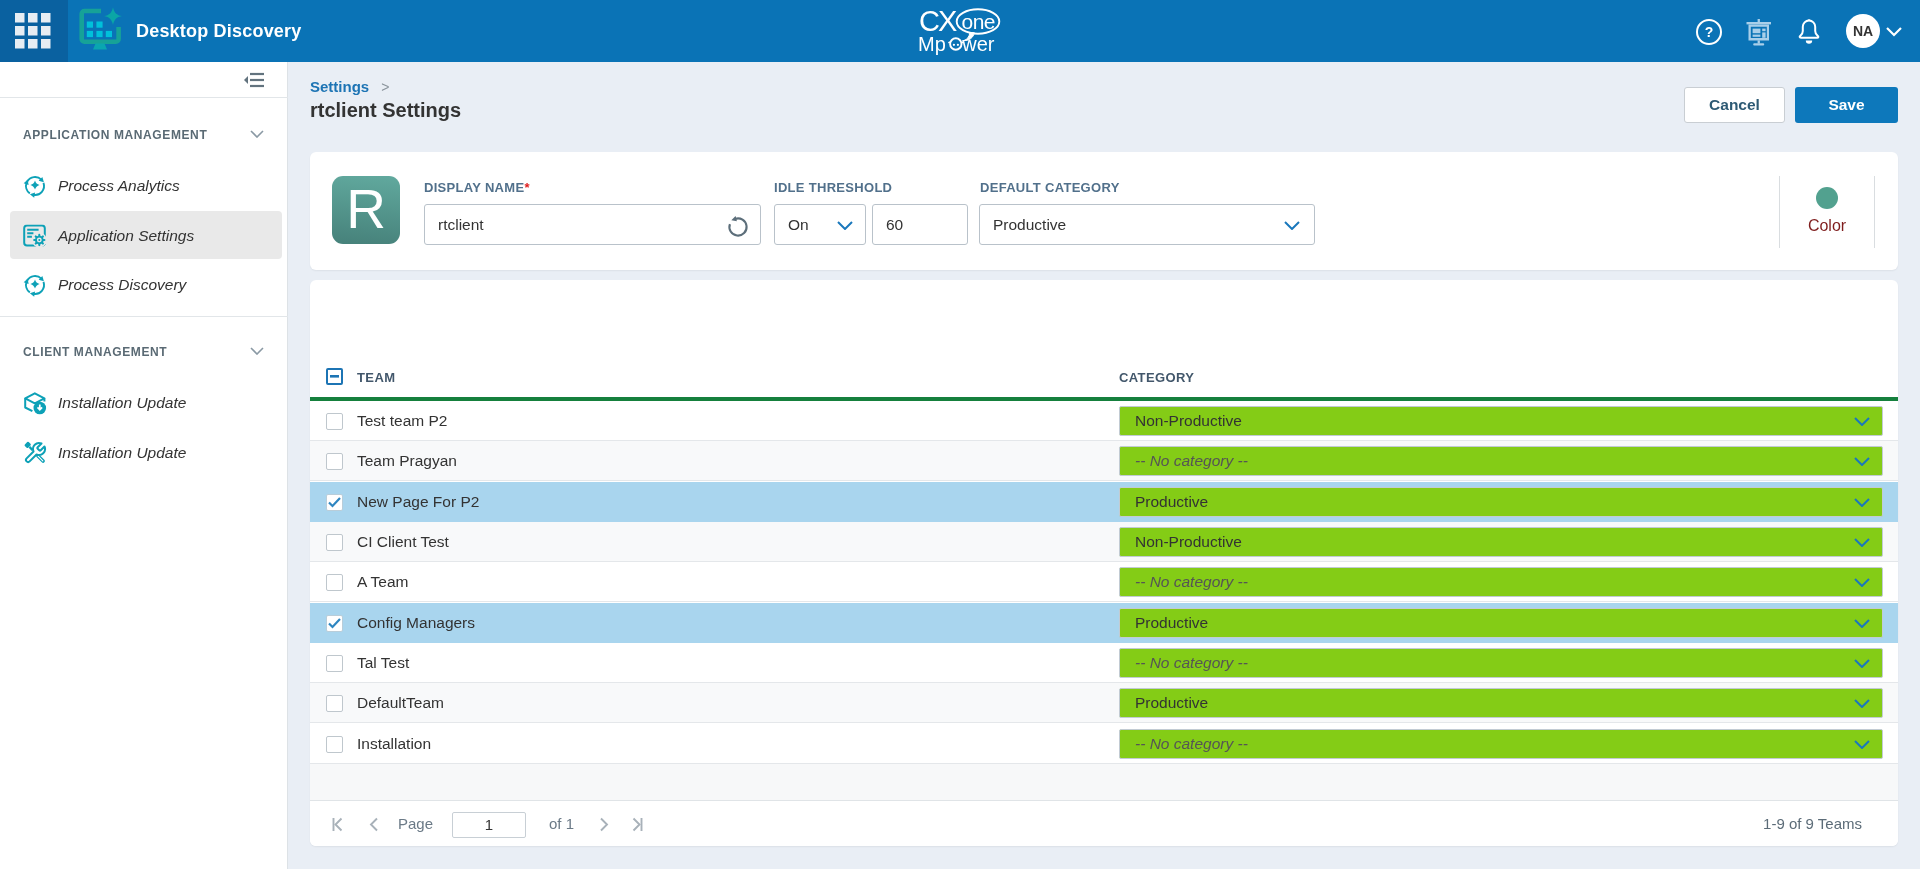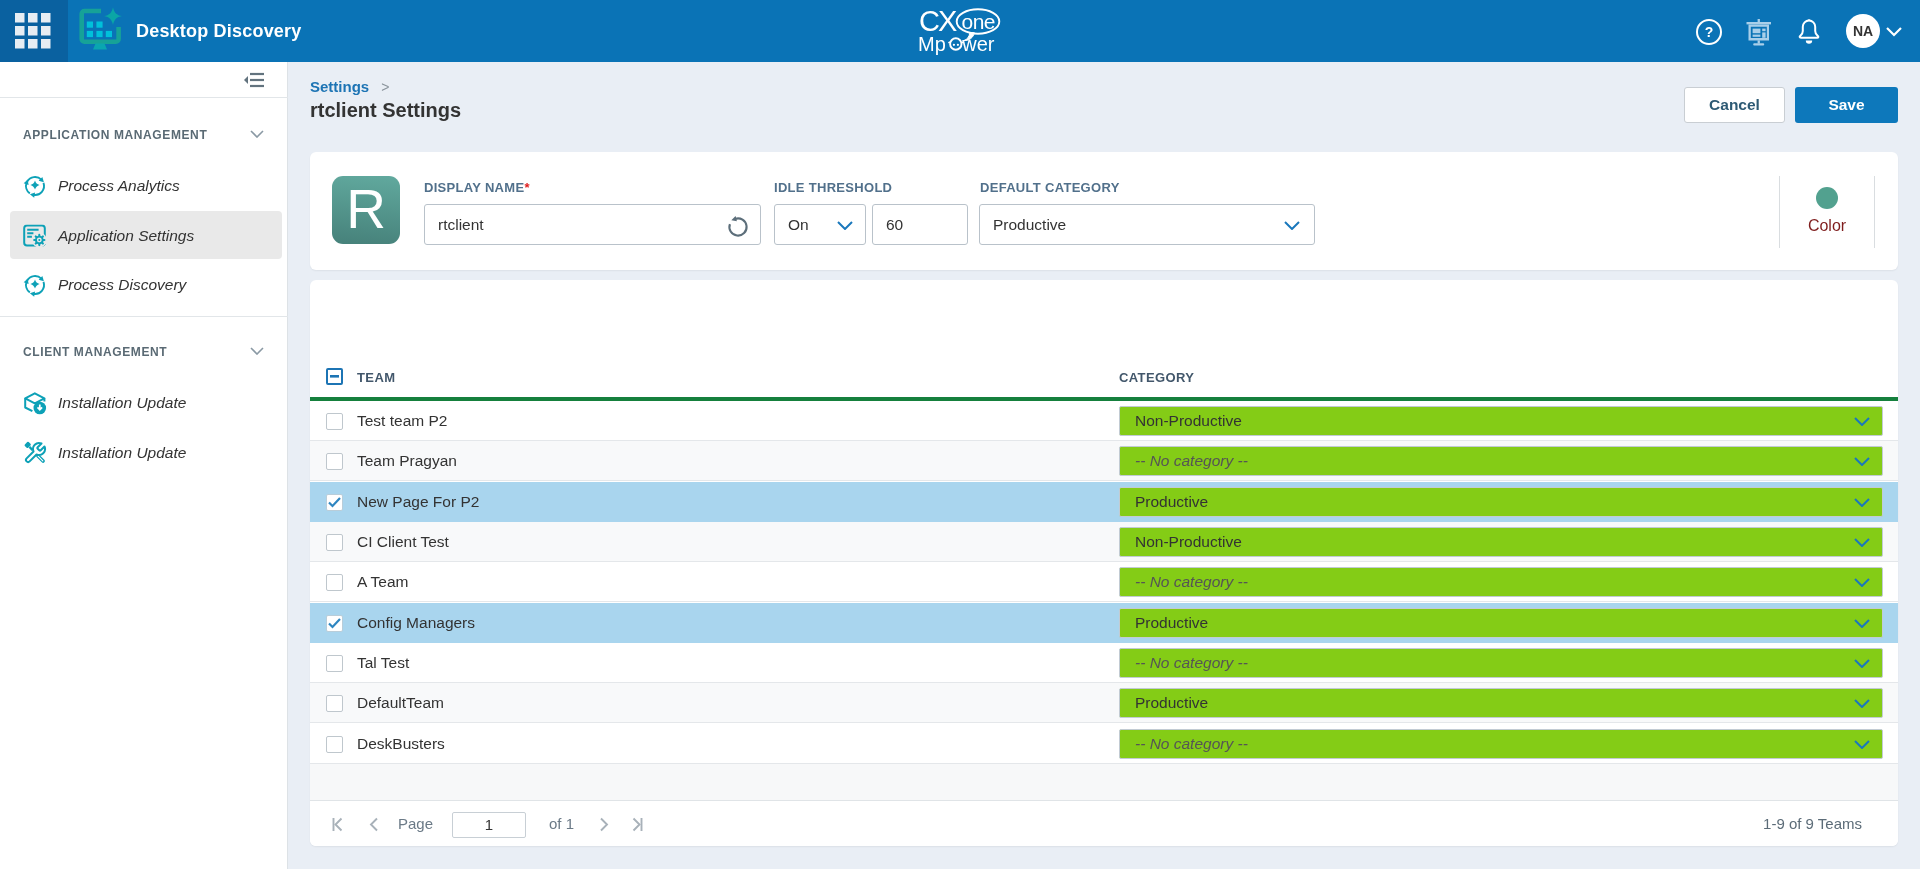--- a/index.html
+++ b/index.html
@@ -333,21 +333,21 @@
     </div>
   <div class="row alt" style="top:403px;">
       <div class="cb"></div>
       <div class="rname">DefaultTeam</div>
       <div class="rsel">Productive<svg class="rchev">
           <path d="M1 1 l7 7 l7 -7" fill="none" stroke="#1a78bc" stroke-width="2"></path>
         </svg></div>
     </div>
   <div class="row" style="top:444px;">
       <div class="cb"></div>
-      <div class="rname">DeskBusters</div>
+      <div class="rname">Installation</div>
       <div class="rsel noc">-- No category --<svg class="rchev">
           <path d="M1 1 l7 7 l7 -7" fill="none" stroke="#1a78bc" stroke-width="2"></path>
         </svg></div>
     </div>
   <div class="abs" style="left:0;top:484px;width:1588px;height:36px;background:#f7f8f9;"></div>
   <div class="pagebar">
     <svg width="15" height="15" viewBox="0 0 15 15" style="position:absolute;left:22px;top:16px;">
         <path d="M9.5 1.5 L3.5 7.5 l6 6" fill="none" stroke="#a8b1b9" stroke-width="1.9"></path>
         <line x1="1.5" y1="1" x2="1.5" y2="14" stroke="#a8b1b9" stroke-width="1.9"></line>
       </svg>

